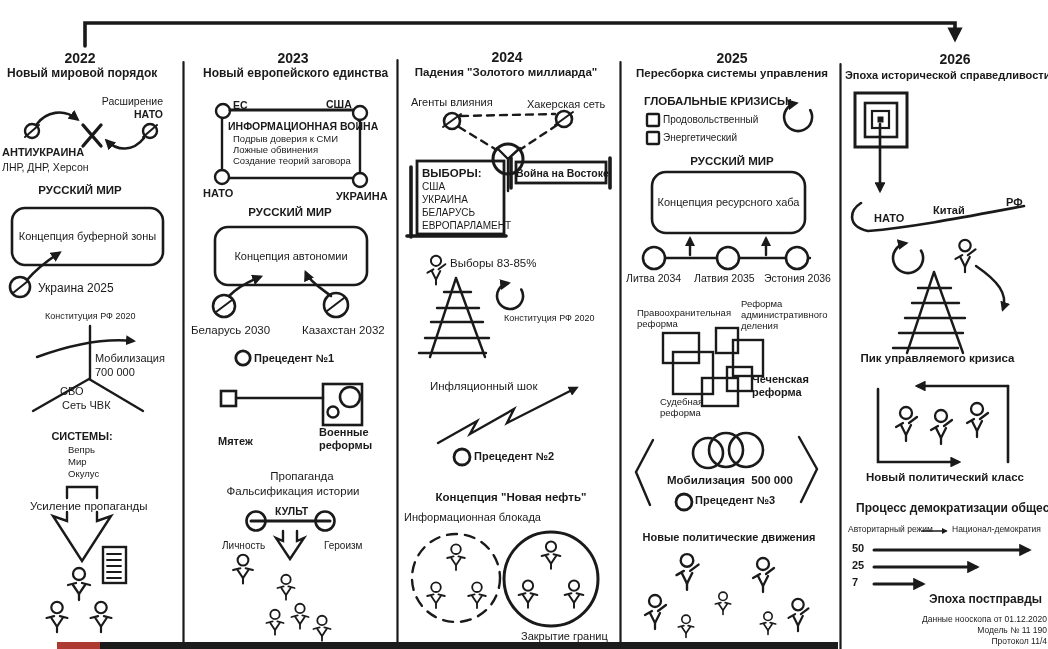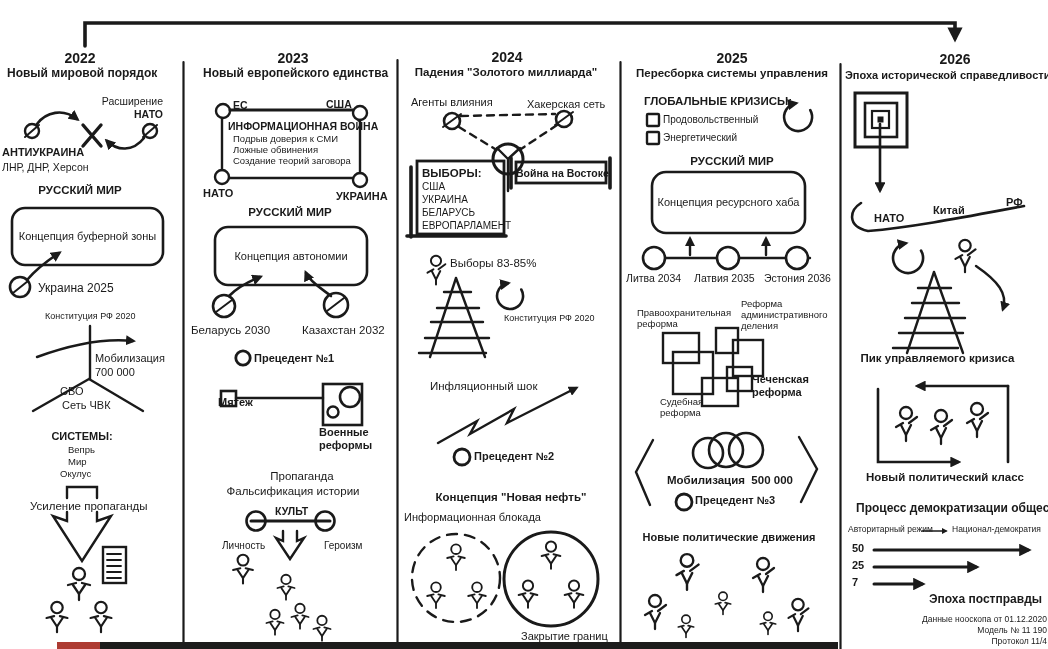--- a/index.html
+++ b/index.html
@@ -252,37 +252,37 @@
 <div class="t c" style="left:12px;top:230px;width:151px;">Концепция буферной зоны</div>
 <div class="t s12" style="left:38px;top:282px;">Украина 2025</div>
 <div class="t s9" style="left:45px;top:311px;">Конституция РФ 2020</div>
 <div class="t" style="left:95px;top:352px;">Мобилизация</div>
 <div class="t" style="left:95px;top:366px;">700 000</div>
 <div class="t" style="left:60px;top:365px;margin-top:20px;">СВО</div>
 <div class="t" style="left:62px;top:399px;">Сеть ЧВК</div>
 <div class="t b c" style="left:32px;top:430px;width:100px;">СИСТЕМЫ:</div>
 <div class="t s95" style="left:68px;top:445px;">Вепрь</div>
 <div class="t s95" style="left:68px;top:457px;">Мир</div>
-<div class="t s95" style="left:60px;top:469px;">Окулус</div>
+<div class="t s95" style="left:68px;top:469px;">Окулус</div>
 <div class="t s115" style="left:30px;top:500px;">Усиление пропаганды</div>
 
 <div class="t b s105" style="left:233px;top:99px;">ЕС</div>
 <div class="t b s105" style="left:326px;top:98px;">США</div>
 <div class="t b" style="left:203px;top:187px;">НАТО</div>
 <div class="t b" style="left:336px;top:190px;">УКРАИНА</div>
 <div class="t b s105" style="left:228px;top:120px;">ИНФОРМАЦИОННАЯ ВОЙНА</div>
 <div class="t s95" style="left:233px;top:134px;">Подрыв доверия к СМИ</div>
 <div class="t s95" style="left:233px;top:145px;">Ложные обвинения</div>
 <div class="t s95" style="left:233px;top:156px;">Создание теорий заговора</div>
 <div class="t b s115 c" style="left:230px;top:206px;width:120px;">РУССКИЙ МИР</div>
 <div class="t c" style="left:215px;top:250px;width:152px;">Концепция автономии</div>
 <div class="t s115" style="left:191px;top:324px;">Беларусь 2030</div>
 <div class="t s115" style="left:302px;top:324px;">Казахстан 2032</div>
 <div class="t b" style="left:254px;top:352px;">Прецедент №1</div>
-<div class="t b" style="left:218px;top:396px;text-align:right;">Мятеж</div>
+<div class="t b" style="left:218px;top:435px;text-align:right;">Мятеж</div>
 <div class="t b wrap" style="left:319px;top:426px;width:55px;">Военные реформы</div>
 <div class="t s115 c" style="left:249px;top:470px;width:106px;">Пропаганда</div>
 <div class="t s115 c" style="left:222px;top:485px;width:142px;">Фальсификация истории</div>
 <div class="t b s105" style="left:275px;top:505px;">КУЛЬТ</div>
 <div class="t s10" style="left:222px;top:540px;">Личность</div>
 <div class="t s10" style="left:324px;top:540px;">Героизм</div>
 
 <div class="t" style="left:411px;top:96px;">Агенты влияния</div>
 <div class="t" style="left:527px;top:98px;">Хакерская сеть</div>
 <div class="t b s115" style="left:422px;top:167px;">ВЫБОРЫ:</div>

